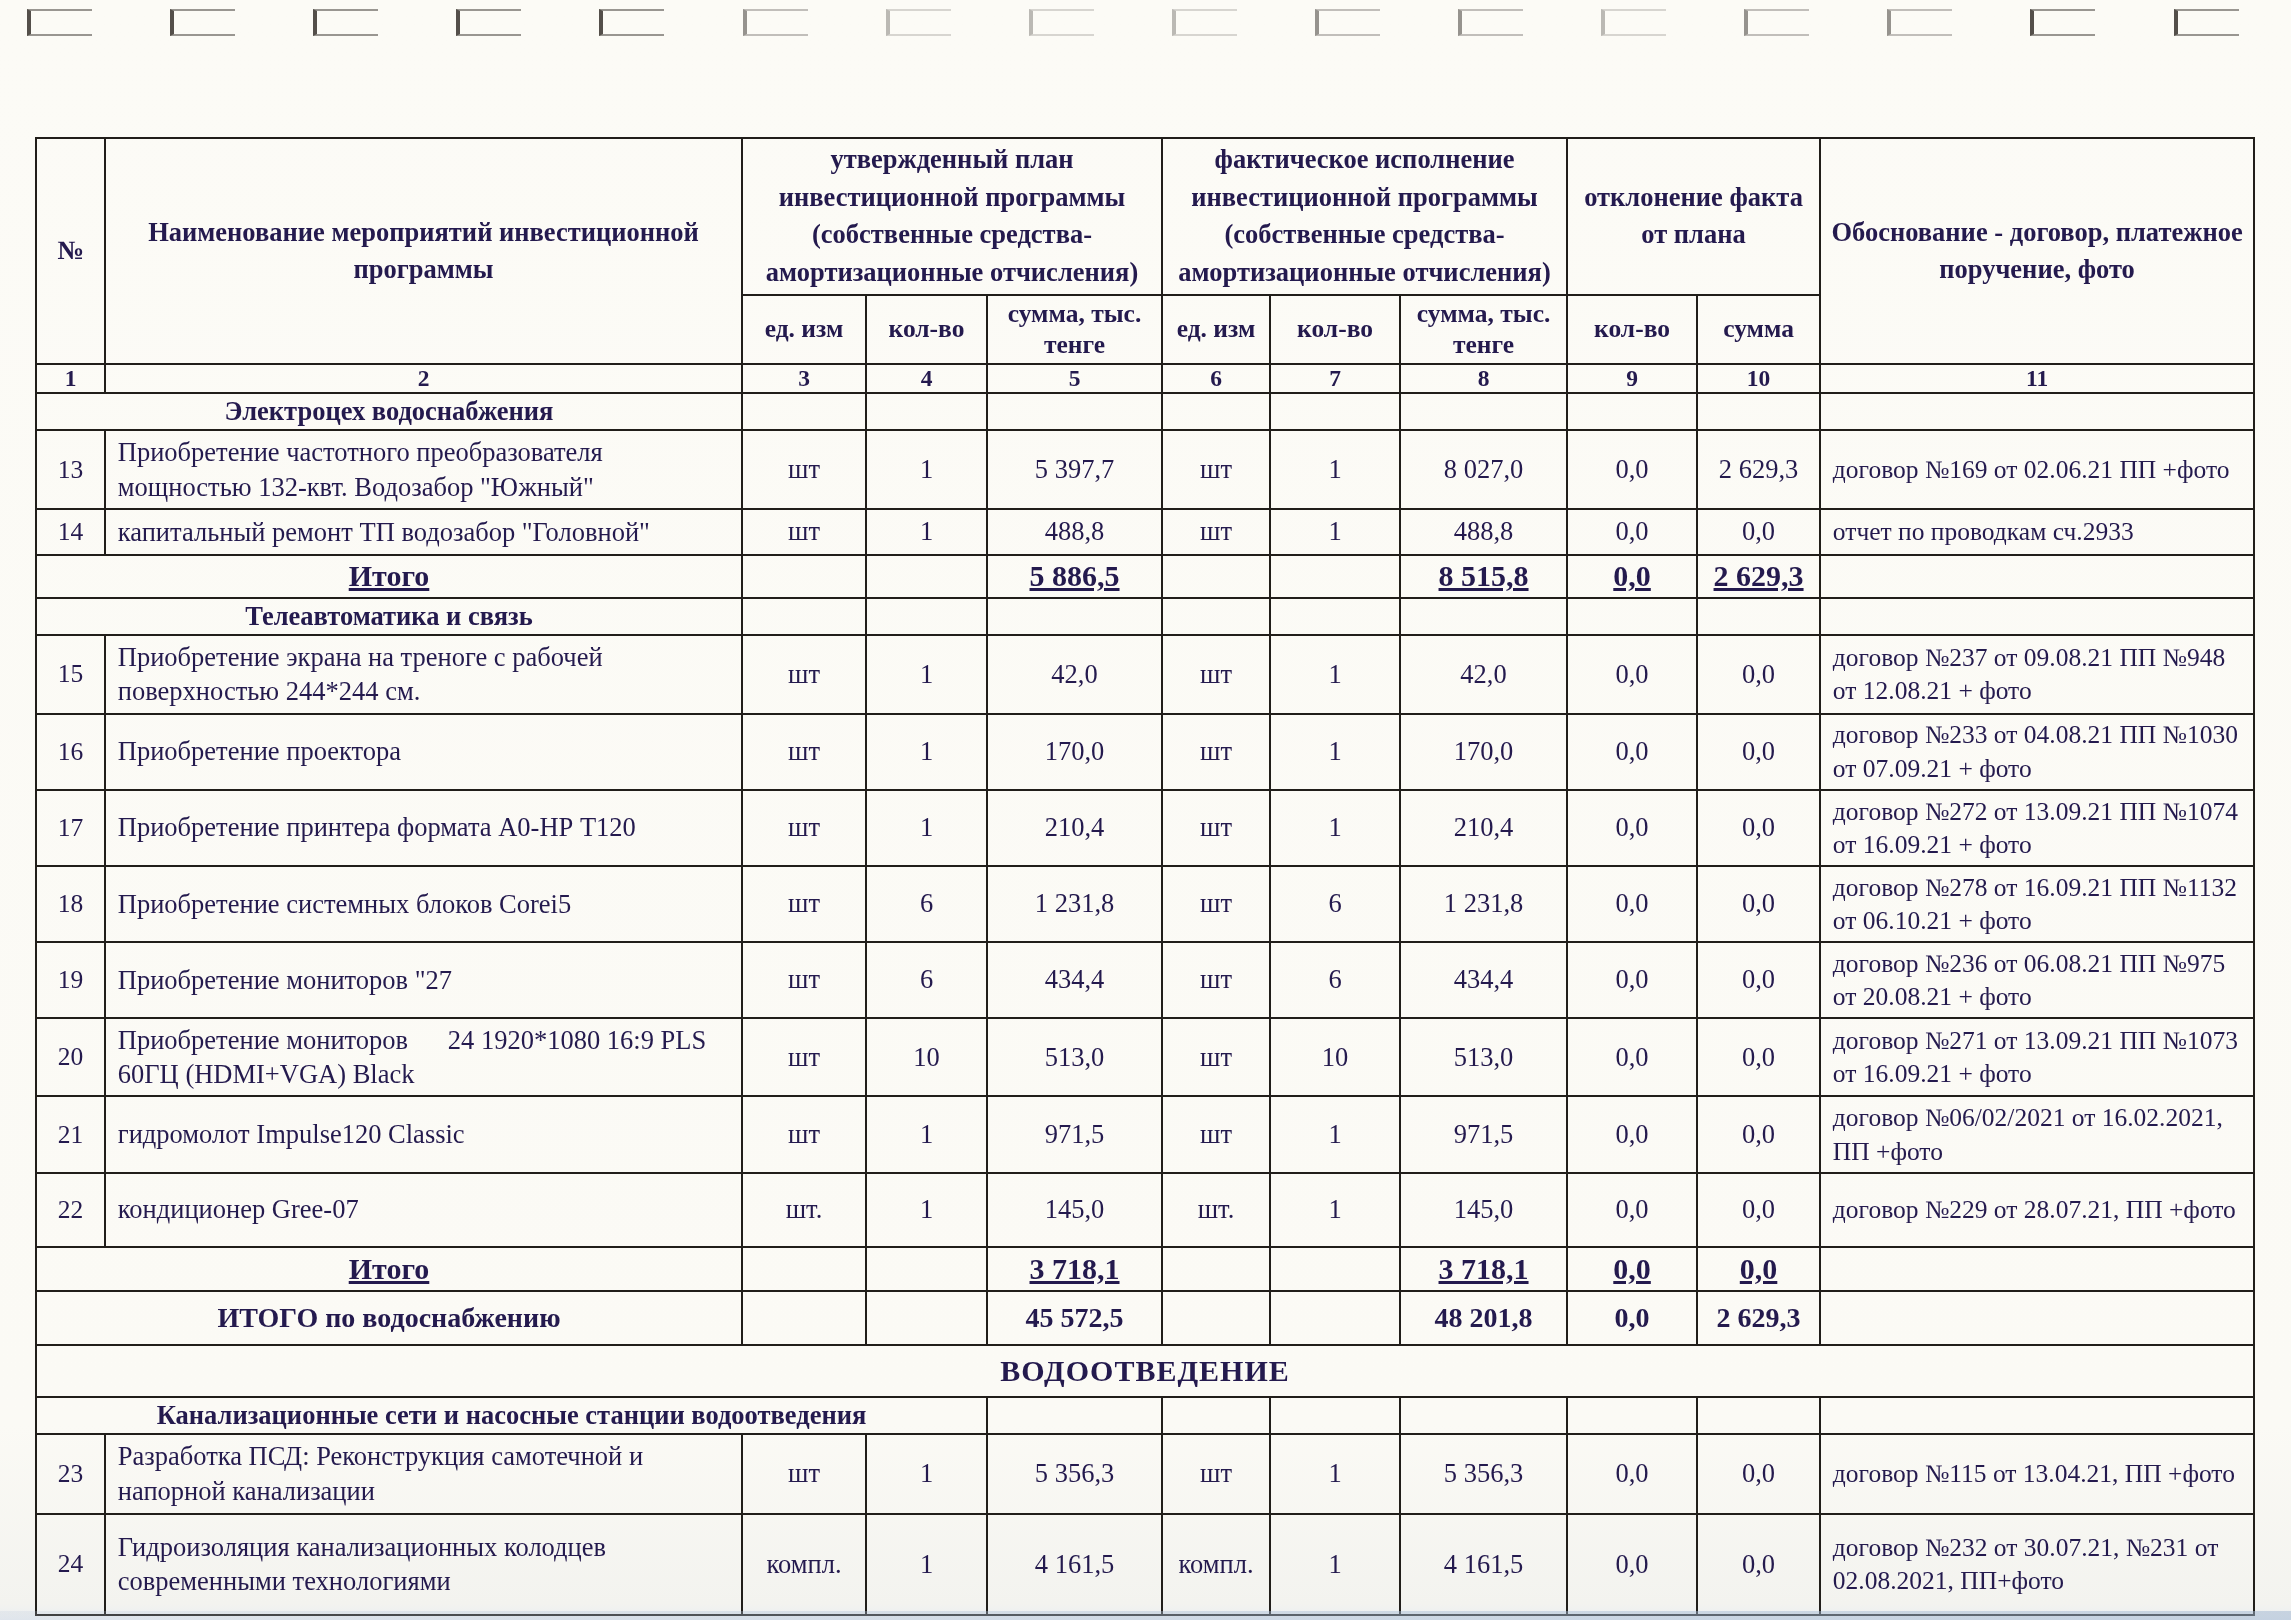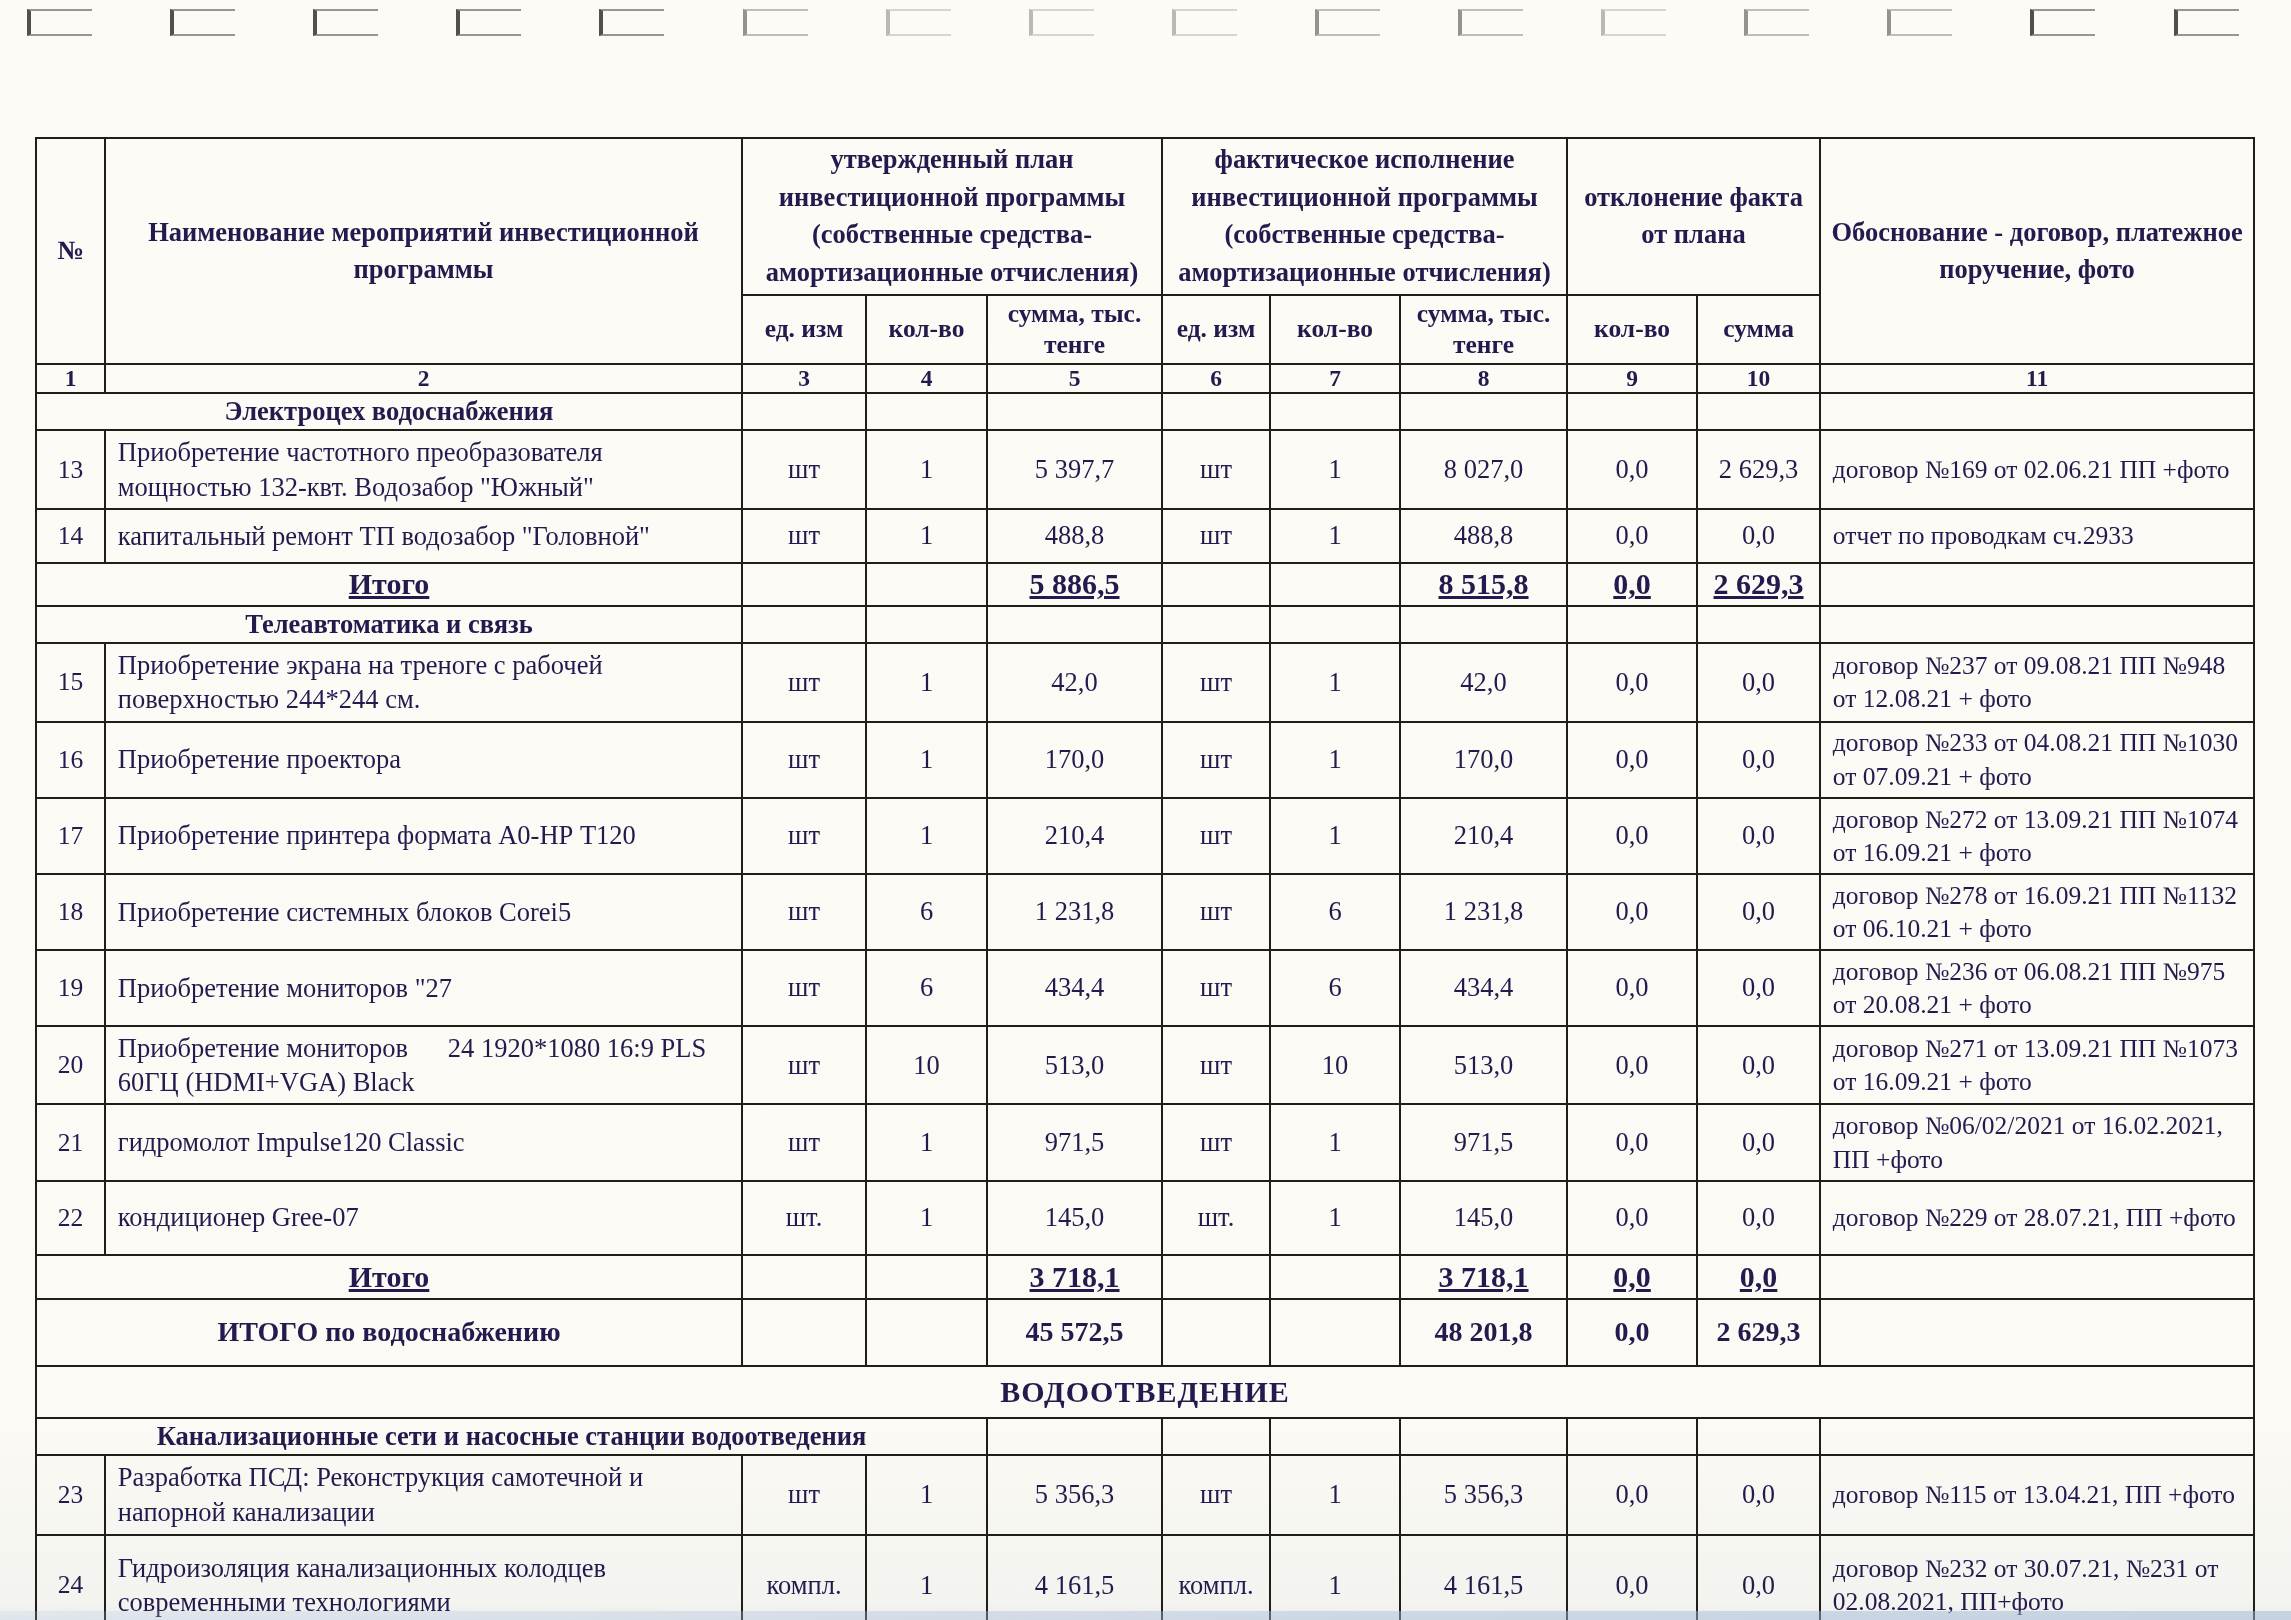--- a/index.html
+++ b/index.html
@@ -145,21 +145,21 @@
         <td class="c-v">1</td>
         <td class="c-v">5 397,7</td>
         <td class="c-v">шт</td>
         <td class="c-v">1</td>
         <td class="c-v">8 027,0</td>
         <td class="c-v">0,0</td>
         <td class="c-v">2 629,3</td>
         <td class="c-basis">договор №169 от 02.06.21 ПП +фото</td>
       </tr>
 
-      <tr class="r-item" style="height:54px">
+      <tr class="r-item" style="height:46px">
         <td class="c-no">14</td>
         <td class="c-name">капитальный ремонт ТП водозабор "Головной"</td>
         <td class="c-v">шт</td>
         <td class="c-v">1</td>
         <td class="c-v">488,8</td>
         <td class="c-v">шт</td>
         <td class="c-v">1</td>
         <td class="c-v">488,8</td>
         <td class="c-v">0,0</td>
         <td class="c-v">0,0</td>
@@ -310,21 +310,21 @@
           <td></td>
         <td>3 718,1</td>
         <td></td>
           <td></td>
         <td>3 718,1</td>
         <td>0,0</td>
         <td>0,0</td>
         <td></td>
       </tr>
 
-      <tr class="r-grand" style="height:67px">
+      <tr class="r-grand" style="height:54px">
         <td colspan="2">ИТОГО по водоснабжению</td>
         <td></td>
           <td></td>
         <td>45 572,5</td>
         <td></td>
           <td></td>
         <td>48 201,8</td>
         <td>0,0</td>
         <td>2 629,3</td>
         <td></td>

